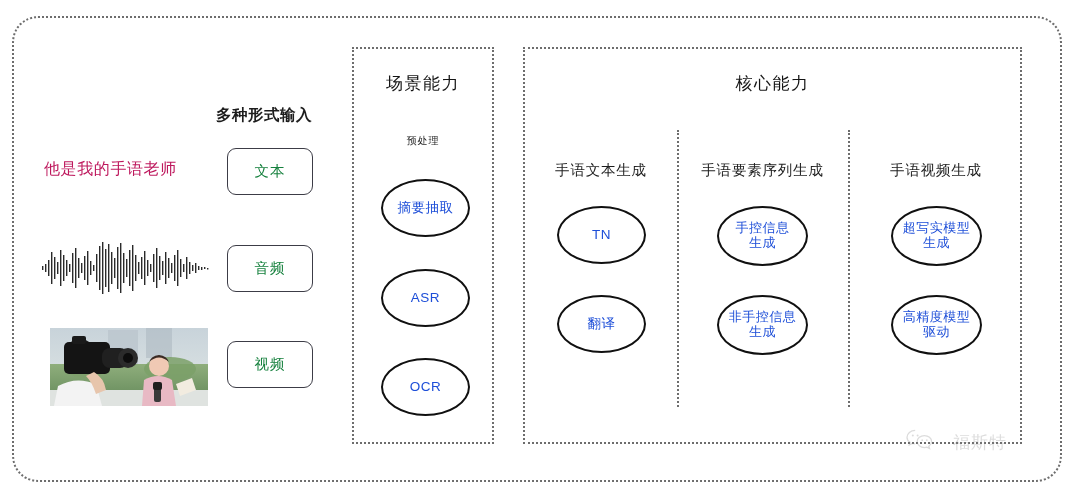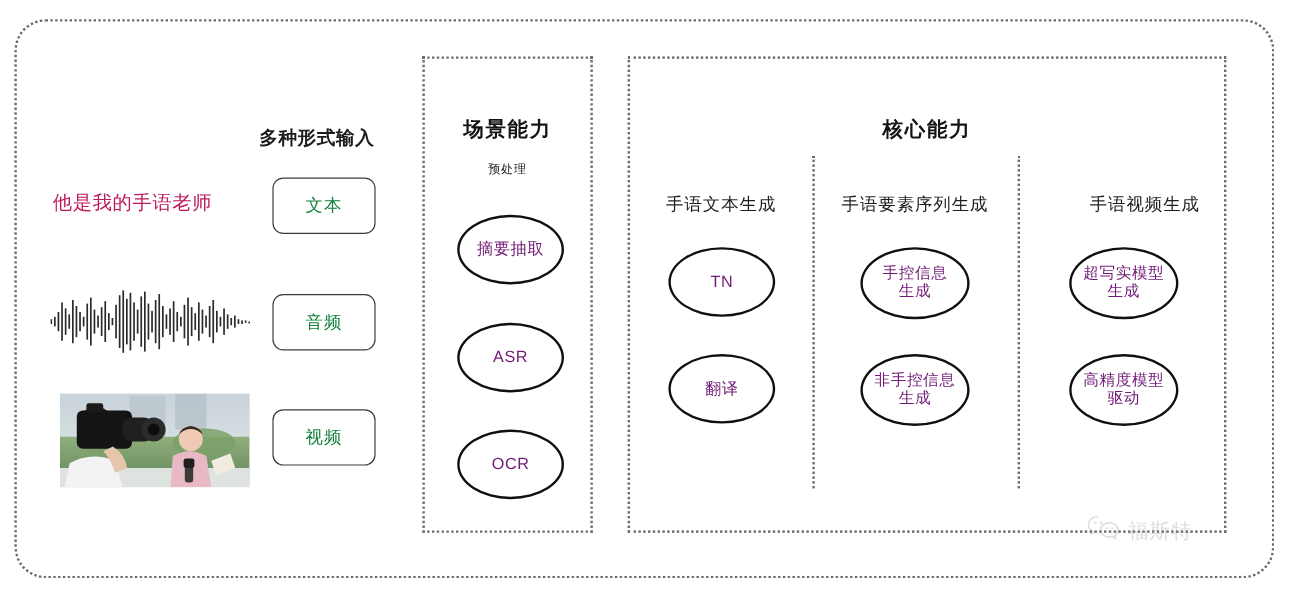--- a/index.html
+++ b/index.html
@@ -110,24 +110,23 @@
     left: 352px;
     top: 47px;
     width: 142px;
     height: 397px;
   }
   .panel-title {
     position: absolute;
     width: 100%;
     text-align: center;
     font-size: 17px;
-    font-weight: 700;
+    font-weight: 400;
     letter-spacing: 1.5px;
     color: #141414;
-    margin-top: 24px;
   }
   #scene-title { top: 23px; }
 
   .column-heading {
     position: absolute;
     font-size: 10px;
     letter-spacing: .8px;
     color: #1d1d1d;
     white-space: nowrap;
   }
@@ -144,21 +143,21 @@
     border-radius: 50%;
     box-sizing: border-box;
     display: flex;
     align-items: center;
     justify-content: center;
     text-align: center;
     font-size: 13.5px;
     line-height: 1.15;
     letter-spacing: .5px;
     background: #fff;
-    color: #701a75;
+    color: #1d4ed8;
   }
   .node.two-line { font-size: 13px; }
   .node .node-label { display: block; padding: 0 4px; white-space: pre-line; }
 
   
   #node-summary { left: 27px; top: 130px;  width: 89px; height: 58px; }
   #node-asr     { left: 27px; top: 220px;  width: 89px; height: 58px; }
   #node-ocr     { left: 27px; top: 309px;  width: 89px; height: 58px; }
 
   
@@ -184,40 +183,40 @@
     position: absolute;
     top: 112px;
     font-size: 14.5px;
     letter-spacing: .8px;
     white-space: nowrap;
     color: #1d1d1d;
     text-align: center;
   }
   #core-head-1 { left: 0;    width: 152px; }
   #core-head-2 { left: 152px; width: 171px; }
-  #core-head-3 { left: 341px; width: 176px; text-align: center; }
+  #core-head-3 { left: 323px; width: 176px; text-align: center; }
 
   
   #node-tn        { left: 32px;  top: 157px; width: 89px; height: 58px; }
   #node-translate { left: 32px;  top: 246px; width: 89px; height: 58px; }
   
   #node-manual    { left: 192px; top: 157px; width: 91px; height: 60px; }
   #node-nonmanual { left: 192px; top: 246px; width: 91px; height: 60px; }
   
   #node-hyperreal { left: 366px; top: 157px; width: 91px; height: 60px; }
   #node-highprec  { left: 366px; top: 246px; width: 91px; height: 60px; }
 
   
   #watermark {
     position: absolute;
     left: 905px;
     top: 428px;
     display: flex;
     align-items: center;
-    gap: 5px;
+    gap: 18px;
     opacity: .30;
     pointer-events: none;
   }
   #watermark-text {
     font-size: 17px;
     letter-spacing: 1px;
     color: #8d8d8d;
     white-space: nowrap;
   }
 </style>

